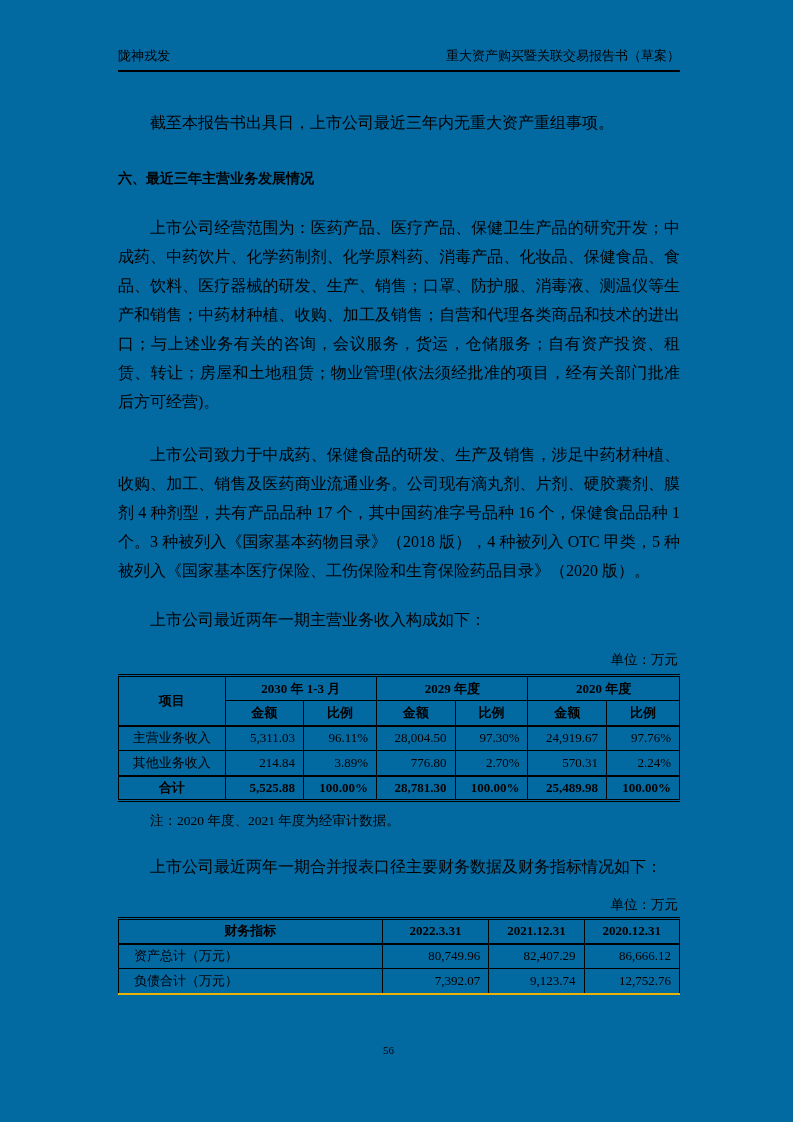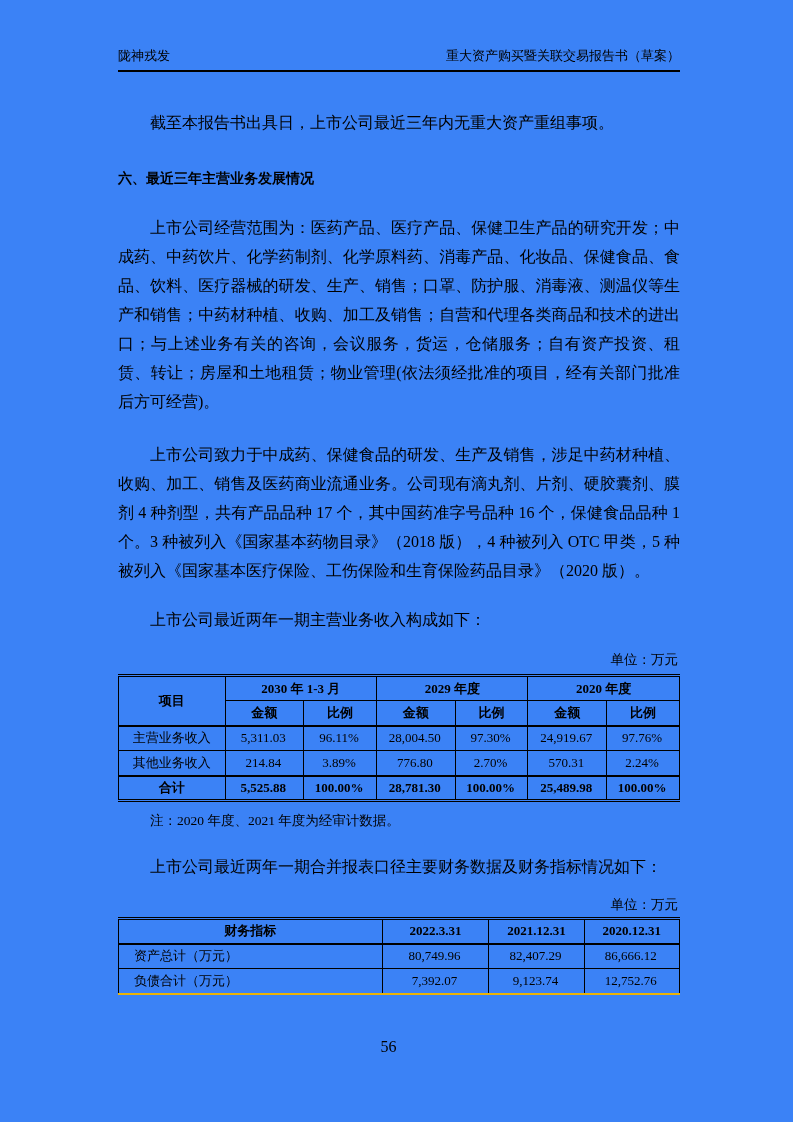--- a/index.html
+++ b/index.html
@@ -2,21 +2,21 @@
 <html><head>
 <meta charset="utf-8">
 <style>
   * { margin: 0; padding: 0; box-sizing: border-box; }
   html, body { background: #ffffff; }
   .page {
     position: relative;
     width: 793px;
     height: 1122px;
     margin: 0 auto;
-    background: #3b82f6;
+    background: #0369a1;
     color: #000000;
     padding: 0 113px 0 118px;
     font-family: "Liberation Serif", "DejaVu Serif", serif;
     overflow: hidden;
   }
   .doc-header {
     padding-top: 48px;
     padding-bottom: 7px;
     border-bottom: 2px solid #000;
     display: flex;
@@ -62,35 +62,35 @@
     padding: 2px 6px;
     vertical-align: middle;
   }
   th { font-weight: bold; text-align: center; }
   #revenue-table { border-top: 3px double #000; border-bottom: 3px double #000; }
   #revenue-table thead tr.subhead th, #revenue-table th.corner { border-bottom: 2px solid #000; }
   #revenue-table .label-cell { text-align: center; }
   #financial-table { border-top: 3px double #000; border-bottom: 2px solid #eab308; margin-top: 4px; }
   #financial-table thead th { border-bottom: 2px solid #000; }
   #financial-table .label-cell { text-align: left; padding-left: 15px; }
-  .num-cell { text-align: center; padding-right: 8px; }
+  .num-cell { text-align: right; padding-right: 8px; }
   tr.total-row td { border-top: 2px solid #000; font-weight: bold; }
   .note {
     margin-top: 10px;
     font-size: 13.5px;
     line-height: 18px;
     padding-left: 32px;
   }
   .page-number {
     position: absolute;
     bottom: 66px;
     left: 0;
     right: 16px;
     text-align: center;
-    font-size: 16px;
+    font-size: 11px;
   }
 </style>
 </head>
 <body>
 
 <div class="page">
 
   <div class="doc-header">
     <span>陇神戎发</span>
     <span>重大资产购买暨关联交易报告书（草案）</span>

